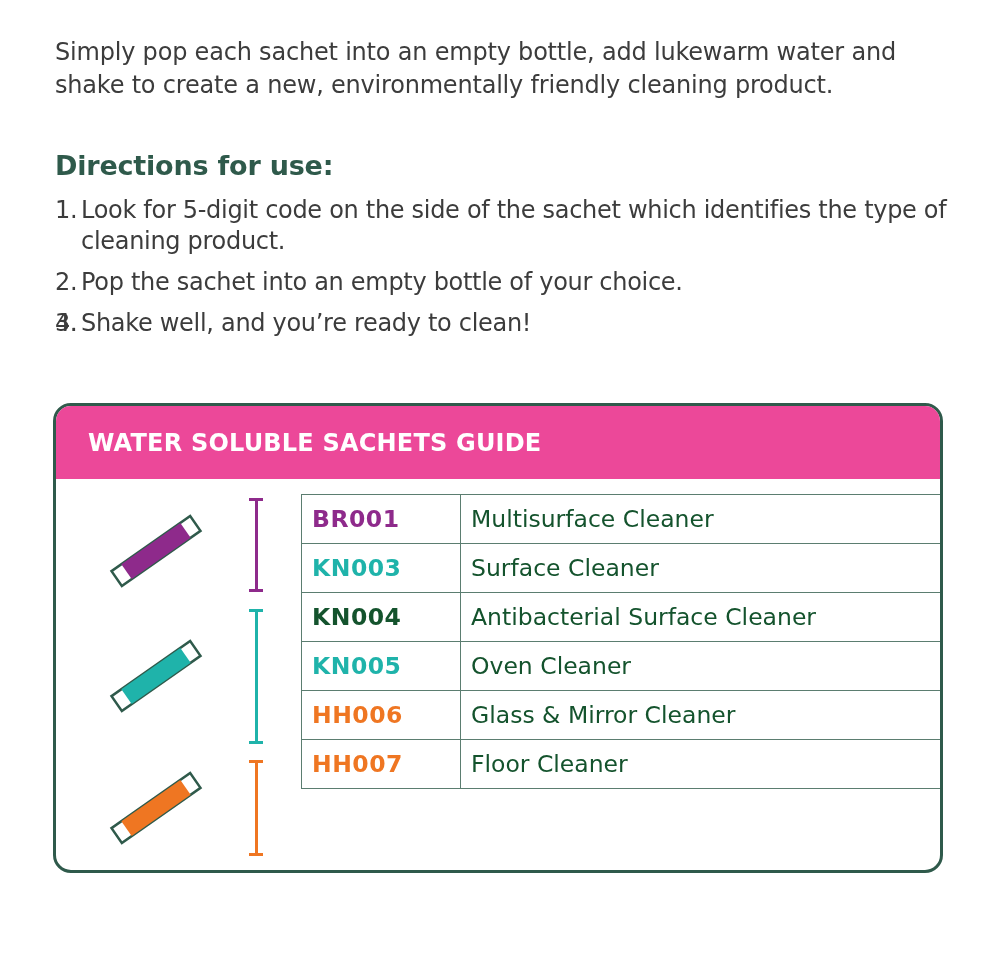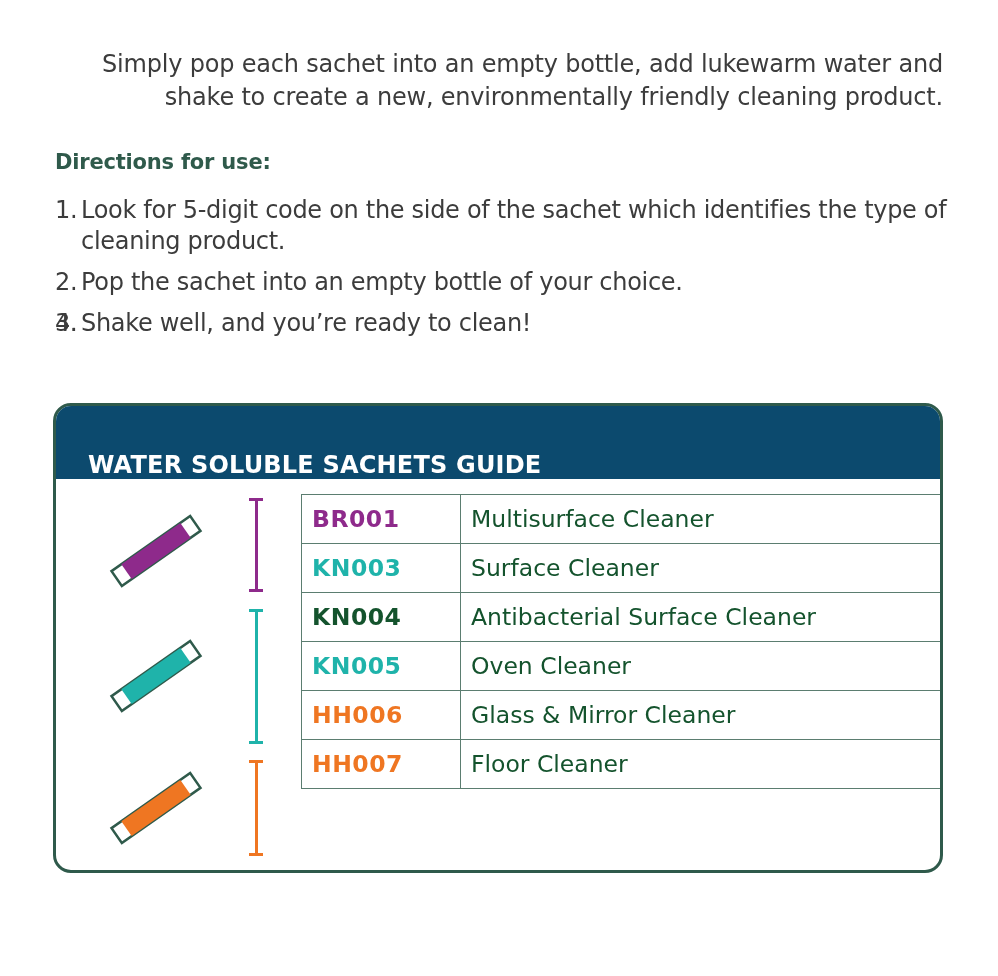--- a/index.html
+++ b/index.html
@@ -1,29 +1,29 @@
 <!DOCTYPE html>
 <html><head>
 <meta charset="utf-8">
 <style>
   html, body { margin: 0; padding: 0; background: #ffffff; }
   body { width: 998px; height: 976px; position: relative; overflow: hidden;
          font-family: "DejaVu Sans", sans-serif; color: #3a3a3a; }
   .intro { position: absolute; left: 55px; top: 36px; width: 900px;
            font-size: 24px; line-height: 33px; color: #3c3c3c; letter-spacing: -0.2px; }
-  .intro p { margin: 12px; text-align: right; }
-  .heading { position: absolute; left: 55px; top: 150px; font-size: 21px; font-weight: bold;
+  .intro p { margin: 0; }
+  .heading { position: absolute; left: 55px; top: 150px; font-size: 27px; font-weight: bold;
              color: #2f5a4b; letter-spacing: -0.2px; }
   .steps { position: absolute; left: 55px; top: 195px; width: 900px; margin: 0; padding: 0;
            list-style: none; font-size: 24px; line-height: 31px; color: #3c3c3c; letter-spacing: -0.3px; }
   .steps li { position: relative; padding-left: 26px; margin-bottom: 10px; }
   .steps li .num { position: absolute; left: 0; top: 0; }
   .card { position: absolute; left: 53px; top: 403px; width: 884px; height: 464px;
           border: 3px solid #2f5a4b; border-radius: 18px; background: #fff; overflow: hidden; }
-  .card-header { height: 73px; background: #0c4a6e; display: flex; align-items: flex-end; }
+  .card-header { height: 73px; background: #ec4899; display: flex; align-items: center; }
   .card-title { color: #ffffff; font-weight: bold; font-size: 24px; margin-left: 32px; letter-spacing: 0.2px; }
   .guide-table { position: absolute; left: 231px; top: 88px; width: 641px; border-collapse: collapse; margin-left: 14px; }
   .guide-table td { border: 1.5px solid #5b7d70; height: 48px; padding: 0 10px; font-size: 23.5px;
                     vertical-align: middle; }
   .guide-table td.code { width: 138px; font-weight: bold; letter-spacing: 0.5px; }
   .guide-table td.name { color: #14532d; }
   .bracket { position: absolute; width: 14px; }
   .bracket .bar { position: absolute; left: 6px; top: 0; bottom: 0; width: 3px; }
   .bracket .cap-top, .bracket .cap-bot { position: absolute; left: 0; width: 14px; height: 3px; }
   .bracket .cap-top { top: 0; } .bracket .cap-bot { bottom: 0; }

